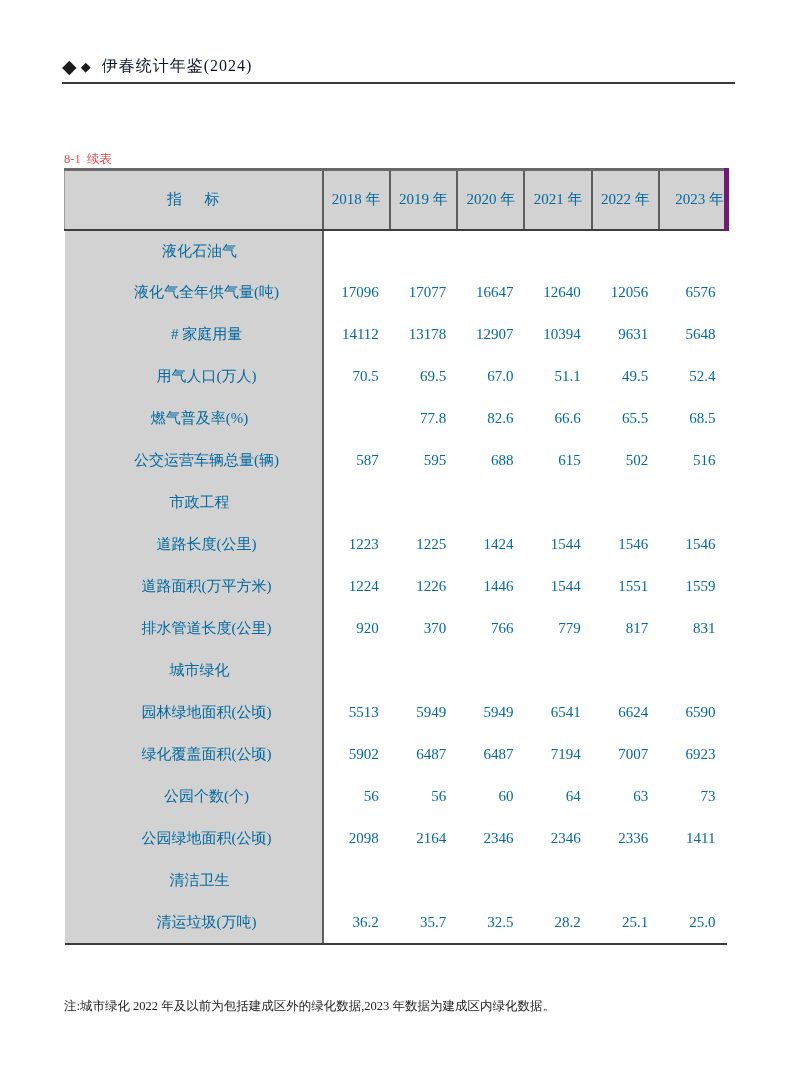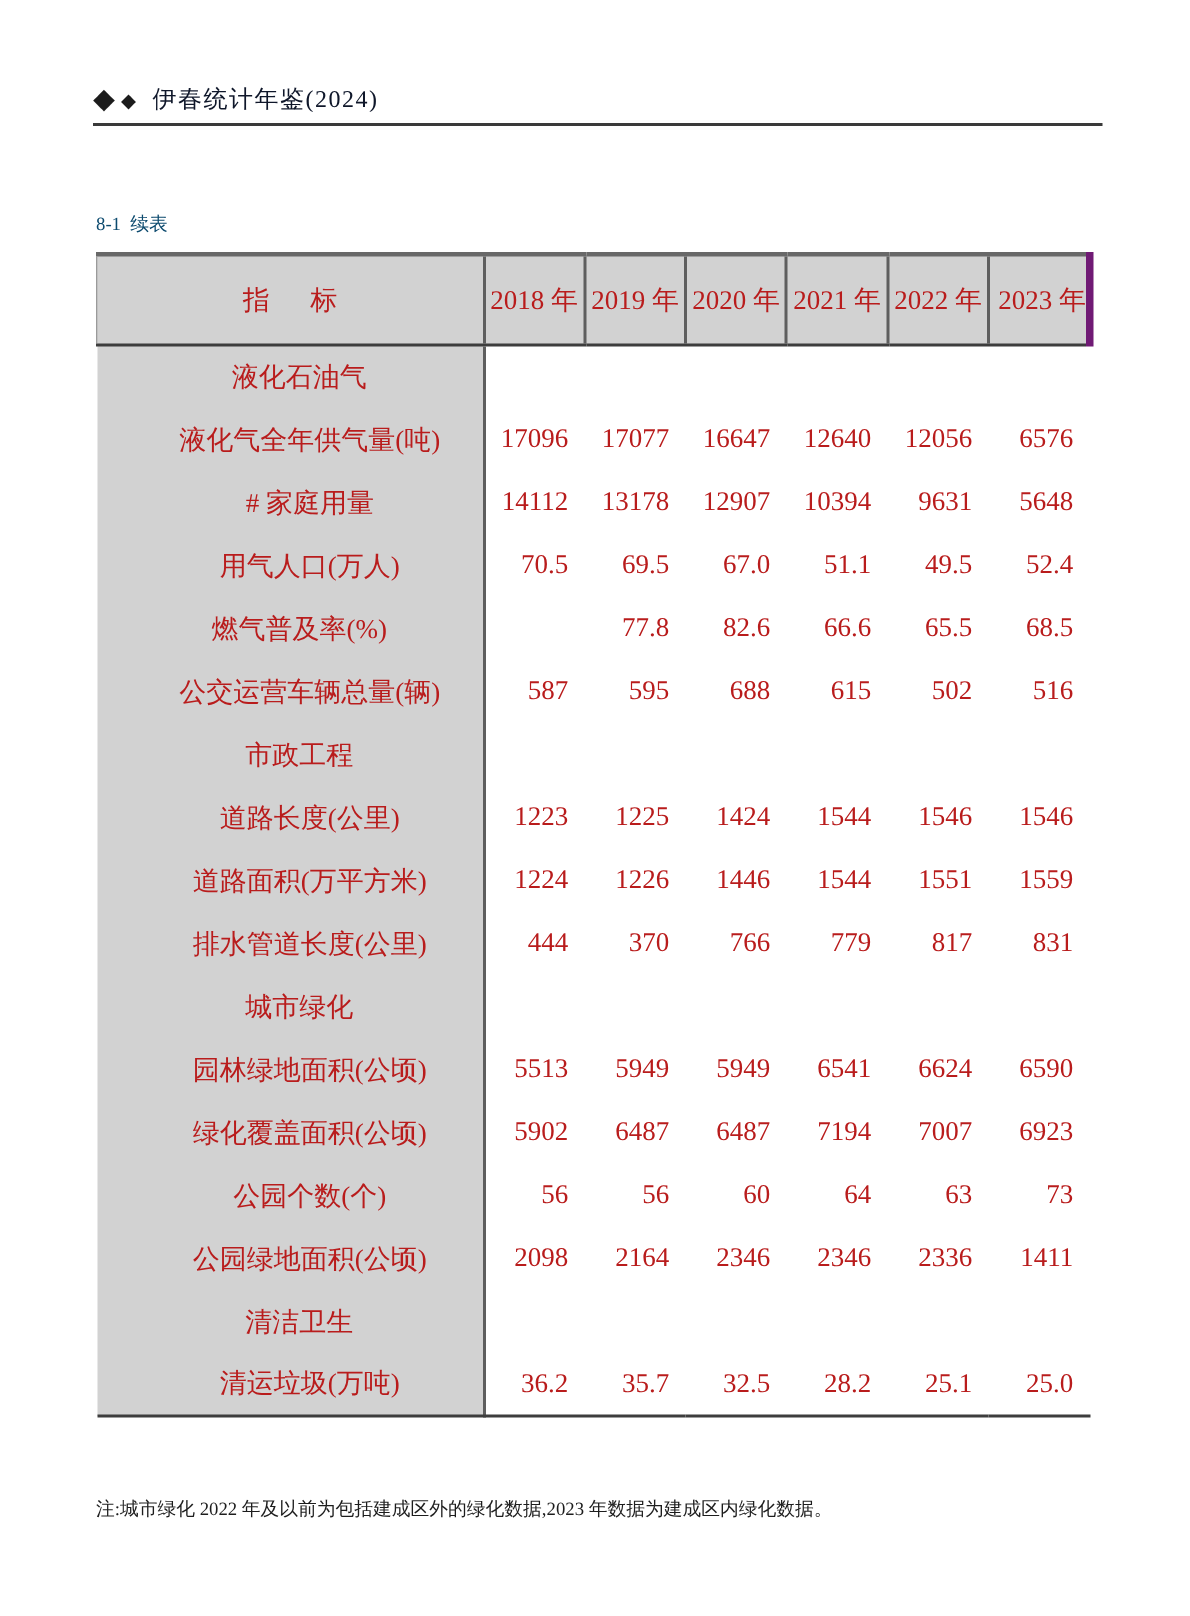--- a/index.html
+++ b/index.html
@@ -17,28 +17,28 @@
     position:absolute; left:62px; top:56px; width:673px;
     display:flex; align-items:center; gap:7px;
     border-bottom:2.5px solid #3a3a3a;
     padding-bottom:5px;
   }
   .diamond-lg{ font-size:19px; line-height:19px; color:#1c1c1c; }
   .diamond-sm{ font-size:13px; line-height:13px; color:#1c1c1c; margin-left:-3px; }
   .head-title{ font-size:16px; color:#0f172a; letter-spacing:1px; margin-left:4px; }
   
   .tbl-label{
-    position:absolute; left:64px; top:141px;
-    font-size:12.5px; color:#0c4a6e; white-space:pre;
+    position:absolute; left:64px; top:151px;
+    font-size:12.5px; color:#ef4444; white-space:pre;
   }
   
   table.stat{
     position:absolute; left:64px; top:168px;
     width:665px; border-collapse:collapse; table-layout:fixed;
-    font-size:18px; color:#b91c1c;
+    font-size:15px; color:#0369a1;
   }
   table.stat thead th{
     height:60px;
     background:#d2d2d2;
     font-weight:normal;
     border-top:3px solid #686868;
     border-bottom:2.5px solid #3d3d3d;
     text-align:center;
     vertical-align:middle;
   }
@@ -178,21 +178,21 @@
       <td class="c-ind indent">道路面积(万平方米)</td>
       <td class="c-val">1224</td>
       <td class="c-val">1226</td>
       <td class="c-val">1446</td>
       <td class="c-val">1544</td>
       <td class="c-val">1551</td>
       <td class="c-val">1559</td>
     </tr>
         <tr>
       <td class="c-ind indent">排水管道长度(公里)</td>
-      <td class="c-val">444</td>
+      <td class="c-val">920</td>
       <td class="c-val">370</td>
       <td class="c-val">766</td>
       <td class="c-val">779</td>
       <td class="c-val">817</td>
       <td class="c-val">831</td>
     </tr>
         <tr>
       <td class="c-ind">城市绿化</td>
       <td class="c-val"></td>
       <td class="c-val"></td>

